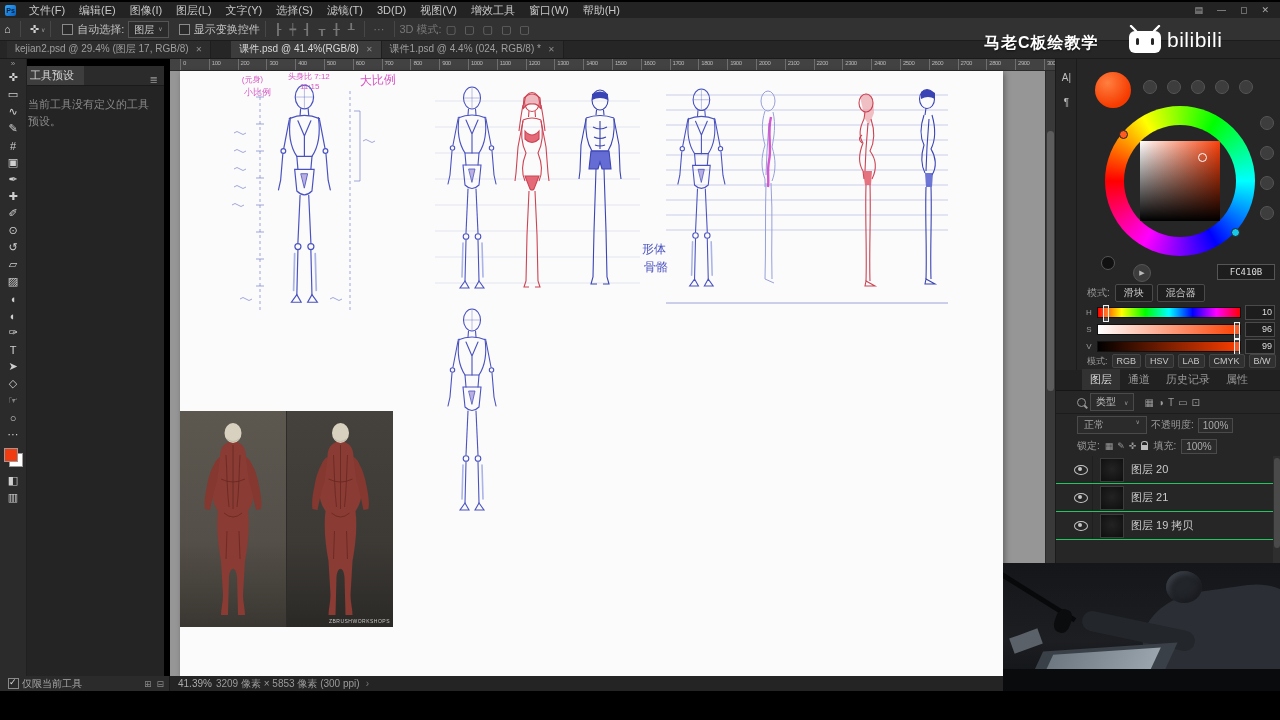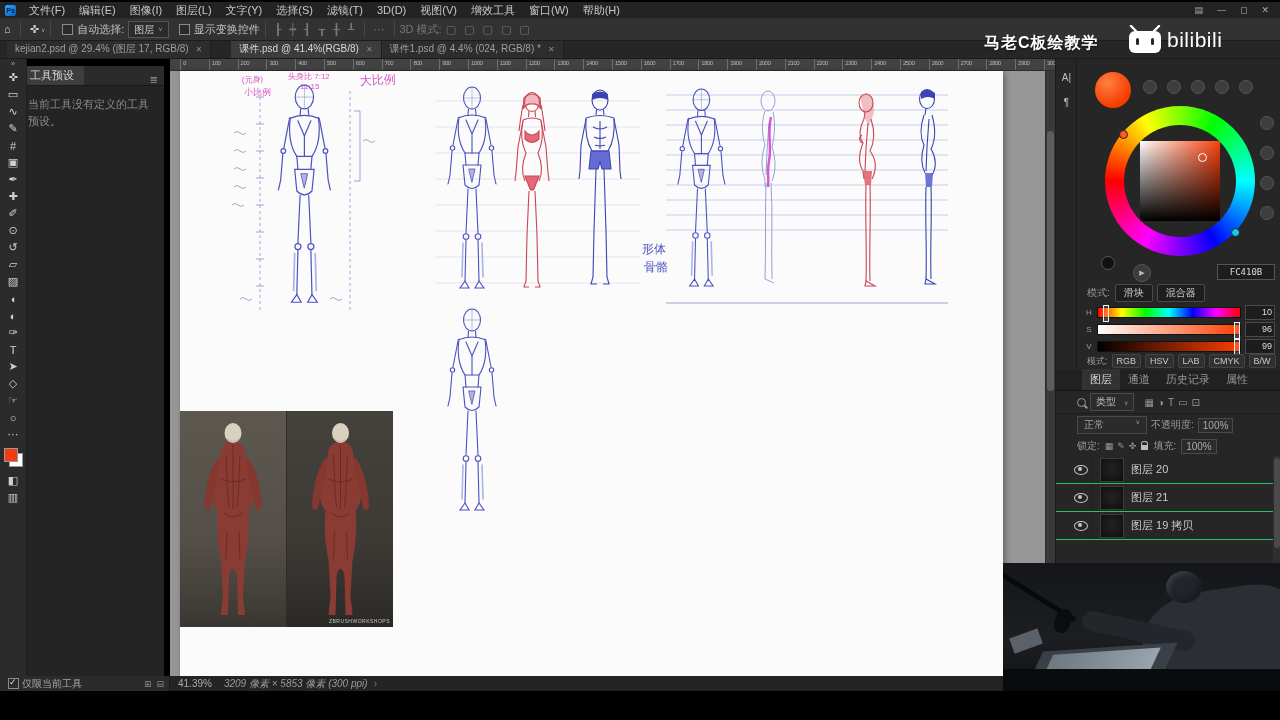--- a/index.html
+++ b/index.html
@@ -130,21 +130,21 @@
   .panel-scroll-thumb{margin:2px 1px;height:90px;background:#4a4a4a;border-radius:3px;}
 
   
   .status-bar{position:absolute;left:0;top:676px;width:100%;height:15px;background:#242424;display:flex;align-items:center;
     font-size:10px;color:#aaa;z-index:3;}
   .preset-footer{width:170px;height:100%;background:#2b2b2b;display:flex;align-items:center;font-size:10px;color:#aaa;
     border-right:1px solid #1a1a1a;padding-left:8px;box-sizing:border-box;gap:3px;}
   .footer-icons{margin-left:auto;padding-right:5px;color:#888;font-size:9px;display:flex;gap:5px;}
   .cb.checked::after{content:'✓';position:absolute;left:0;top:-2px;font-size:9px;color:#ddd;}
   .zoom-text{margin-left:8px;}
-  .doc-info{margin-left:12px;color:#9a9a9a;font-style:italic;}
+  .doc-info{margin-left:4px;color:#9a9a9a;}
   .status-caret{margin-left:6px;color:#777;}
 
   
   .watermark{position:absolute;left:984px;top:33px;font-size:16px;font-weight:bold;color:#fff;z-index:50;
     text-shadow:0 1px 2px rgba(0,0,0,.6);letter-spacing:1px;}
   .bili{position:absolute;left:1128px;top:25px;z-index:50;display:flex;align-items:center;gap:5px;}
   .bili-text{color:#fff;font-size:21px;font-weight:normal;letter-spacing:0.5px;}
 
   .webcam{position:absolute;left:1003px;top:563px;width:277px;height:128px;z-index:40;overflow:hidden;
     background:linear-gradient(180deg,#14161a,#1c1e22 60%,#101113);}

